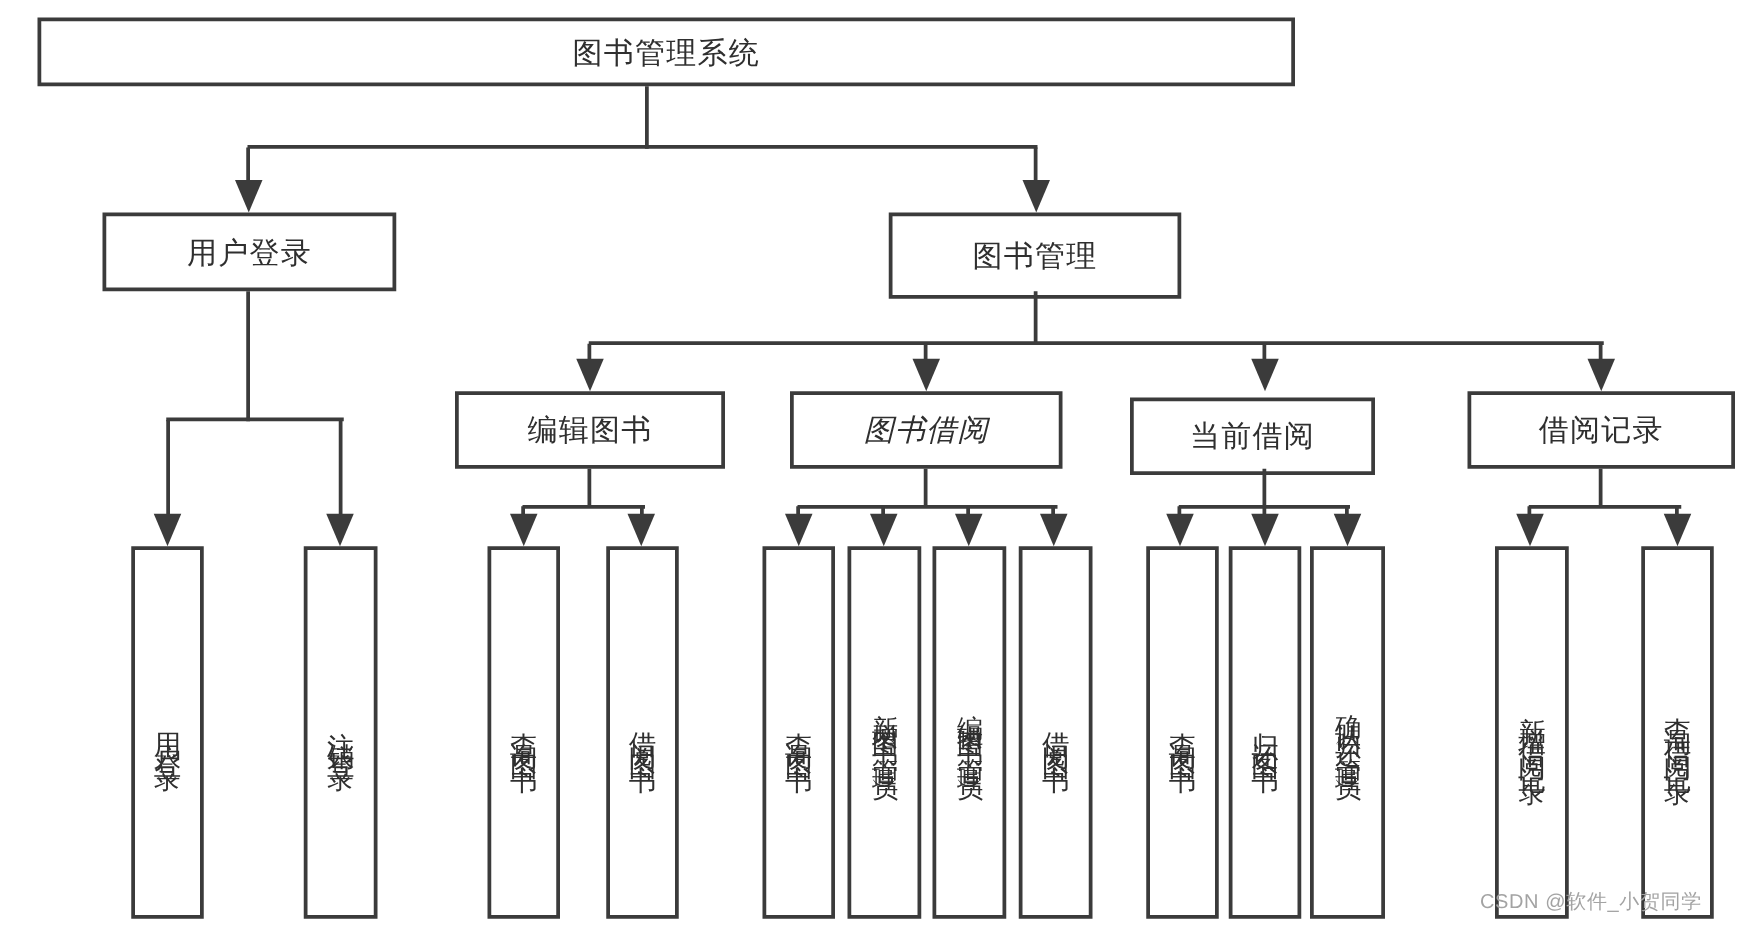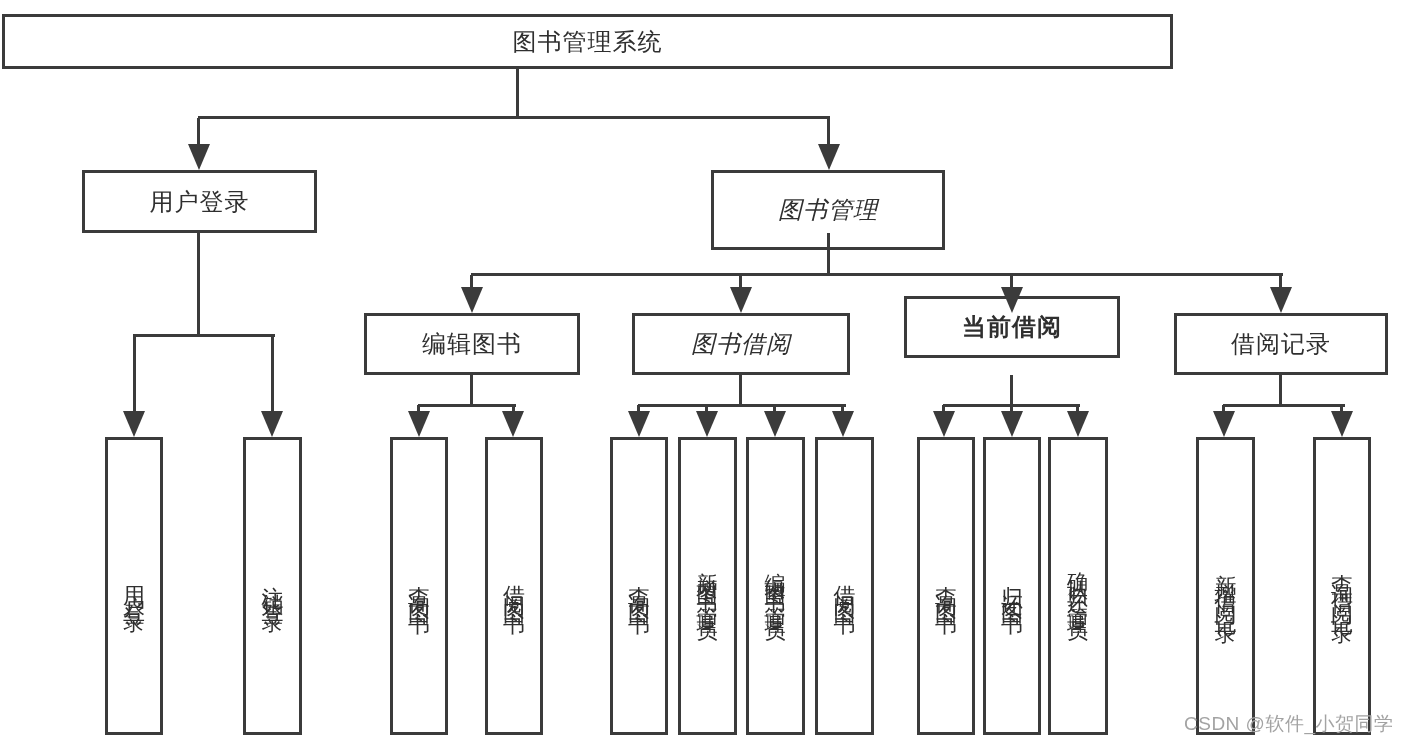--- a/index.html
+++ b/index.html
@@ -33,44 +33,44 @@
   .vbox span.mid{letter-spacing:10px;}
   .vbox span.long{letter-spacing:7px;font-size:21px;}
   .ln{position:absolute;background:#3b3b3b;}
   .ar{
     position:absolute;width:0;height:0;
     border-left:11px solid transparent;
     border-right:11px solid transparent;
     border-top:26px solid #3b3b3b;
   }
   
-  #b-root{left:2px;top:14px;width:1171px;height:55px;}
+  #b-root{left:30px;top:14px;width:1006px;height:55px;}
   #b-login{left:82px;top:170px;width:235px;height:63px;}
-  #b-mgmt{left:711px;top:170px;width:234px;height:80px;font-style:italic;}
+  #b-mgmt{left:711px;top:170px;width:234px;height:69px;}
   #b-new{left:364px;top:313px;width:216px;height:62px;}
   #b-bor{left:632px;top:313px;width:218px;height:62px;font-style:italic;}
-  #b-cur{left:904px;top:296px;width:216px;height:62px;font-weight:bold;}
+  #b-cur{left:904px;top:318px;width:196px;height:62px;}
   #b-rec{left:1174px;top:313px;width:214px;height:62px;}
   #b-a1{left:105px;top:437px;width:58px;height:298px;}
   #b-a2{left:243px;top:437px;width:59px;height:298px;}
   #b-b1{left:390px;top:437px;width:58px;height:298px;}
   #b-b2{left:485px;top:437px;width:58px;height:298px;}
   #b-c1{left:610px;top:437px;width:58px;height:298px;}
   #b-c2{left:678px;top:437px;width:59px;height:298px;}
   #b-c3{left:746px;top:437px;width:59px;height:298px;}
   #b-c4{left:815px;top:437px;width:59px;height:298px;}
   #b-d1{left:917px;top:437px;width:58px;height:298px;}
   #b-d2{left:983px;top:437px;width:58px;height:298px;}
   #b-d3{left:1048px;top:437px;width:60px;height:298px;}
   #b-e1{left:1196px;top:437px;width:59px;height:298px;}
   #b-e2{left:1313px;top:437px;width:58px;height:298px;}
   #watermark{
     position:absolute;
     left:1184px;top:711px;
-    font-size:19px;
+    font-size:16px;
     color:#a3a3a3;
     letter-spacing:0.5px;
     white-space:nowrap;
     z-index:5;
   }
 </style>
 </head>
 <body>
 
 <div id="canvas">

